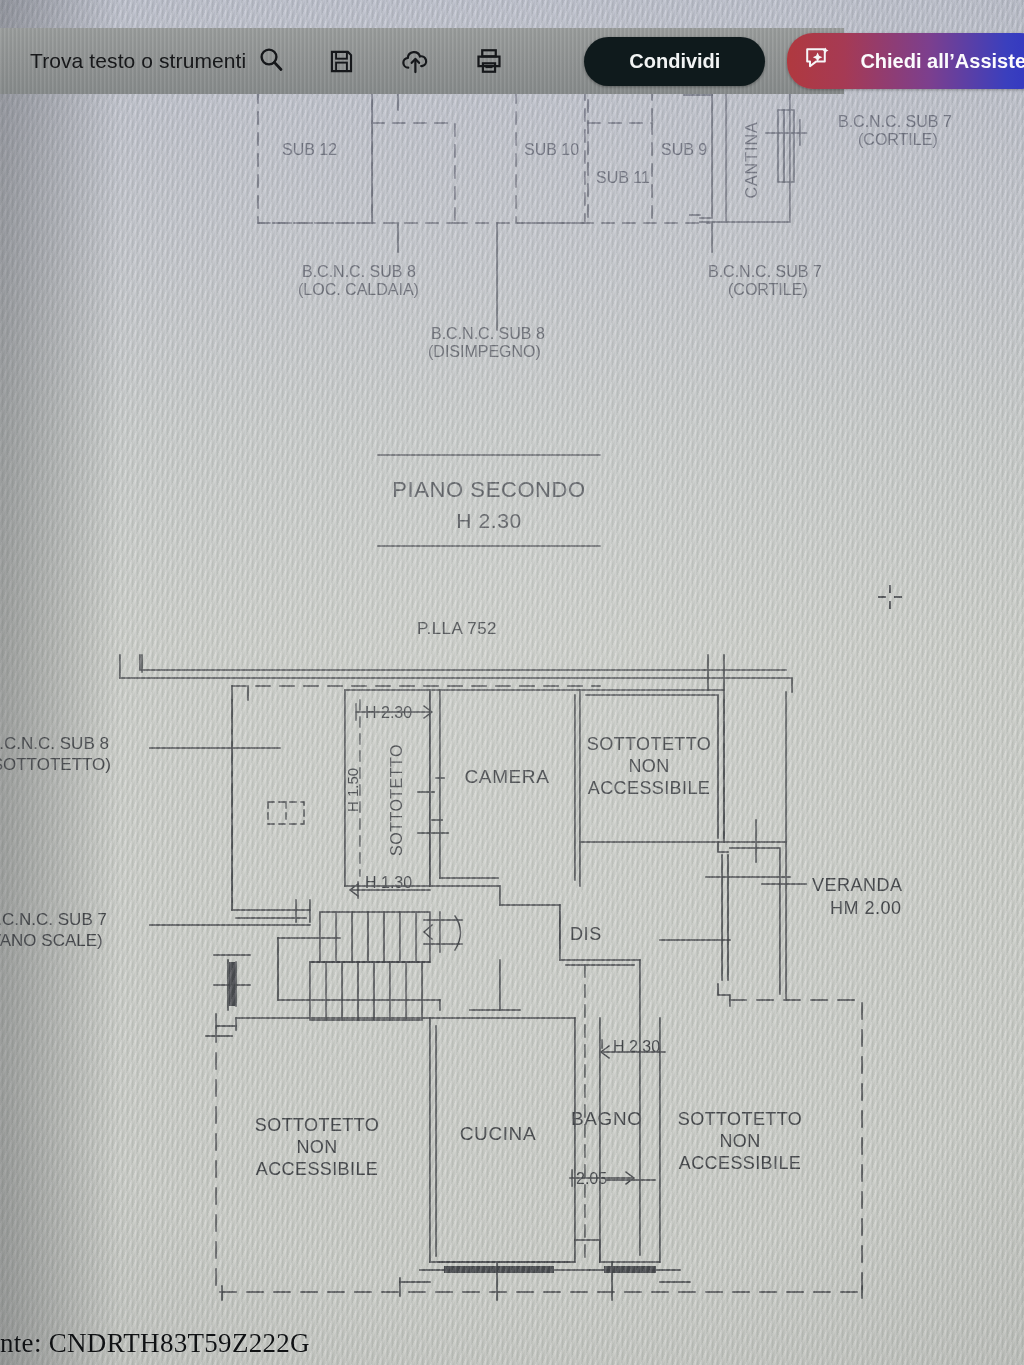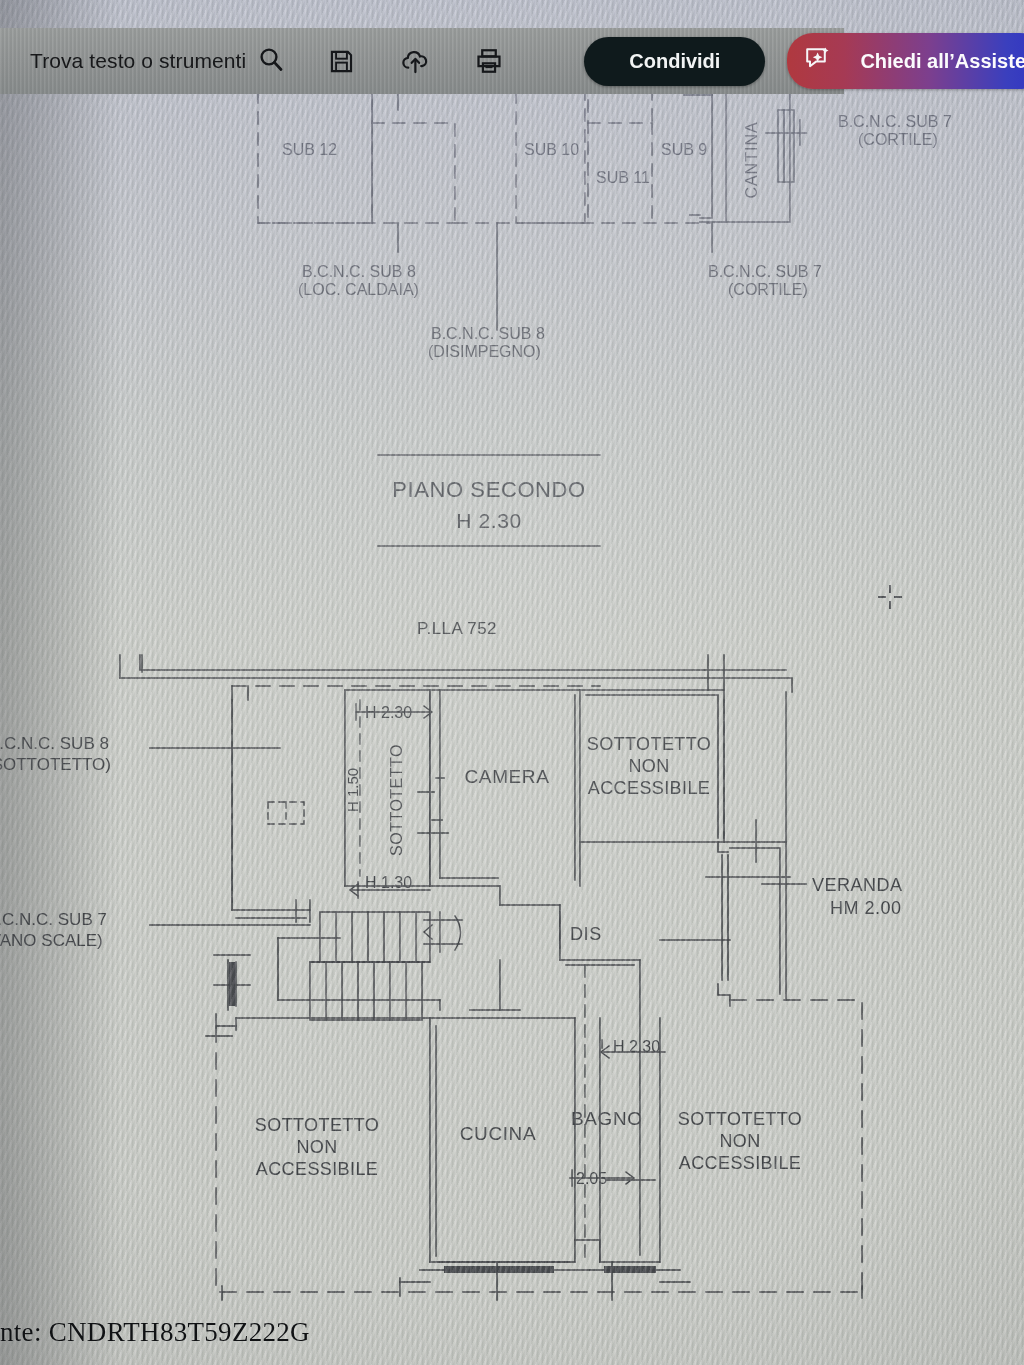--- a/index.html
+++ b/index.html
@@ -134,21 +134,21 @@
     width: 1024px; height: 1365px;
     z-index: 1;
   }
   #plan text {
     font-family: "Liberation Sans", sans-serif;
     fill: #22242a;
   }
 
   
   .caption {
-    position: absolute; left: 0; bottom: 17px;
+    position: absolute; left: 0; bottom: 6px;
     z-index: 5;
     font-family: "Liberation Serif", serif;
     font-size: 27px;
     color: #101214;
     letter-spacing: .3px;
     white-space: nowrap;
     text-shadow: 0 0 1px rgba(255,255,255,0.4);
   }
 </style>
 </head>

